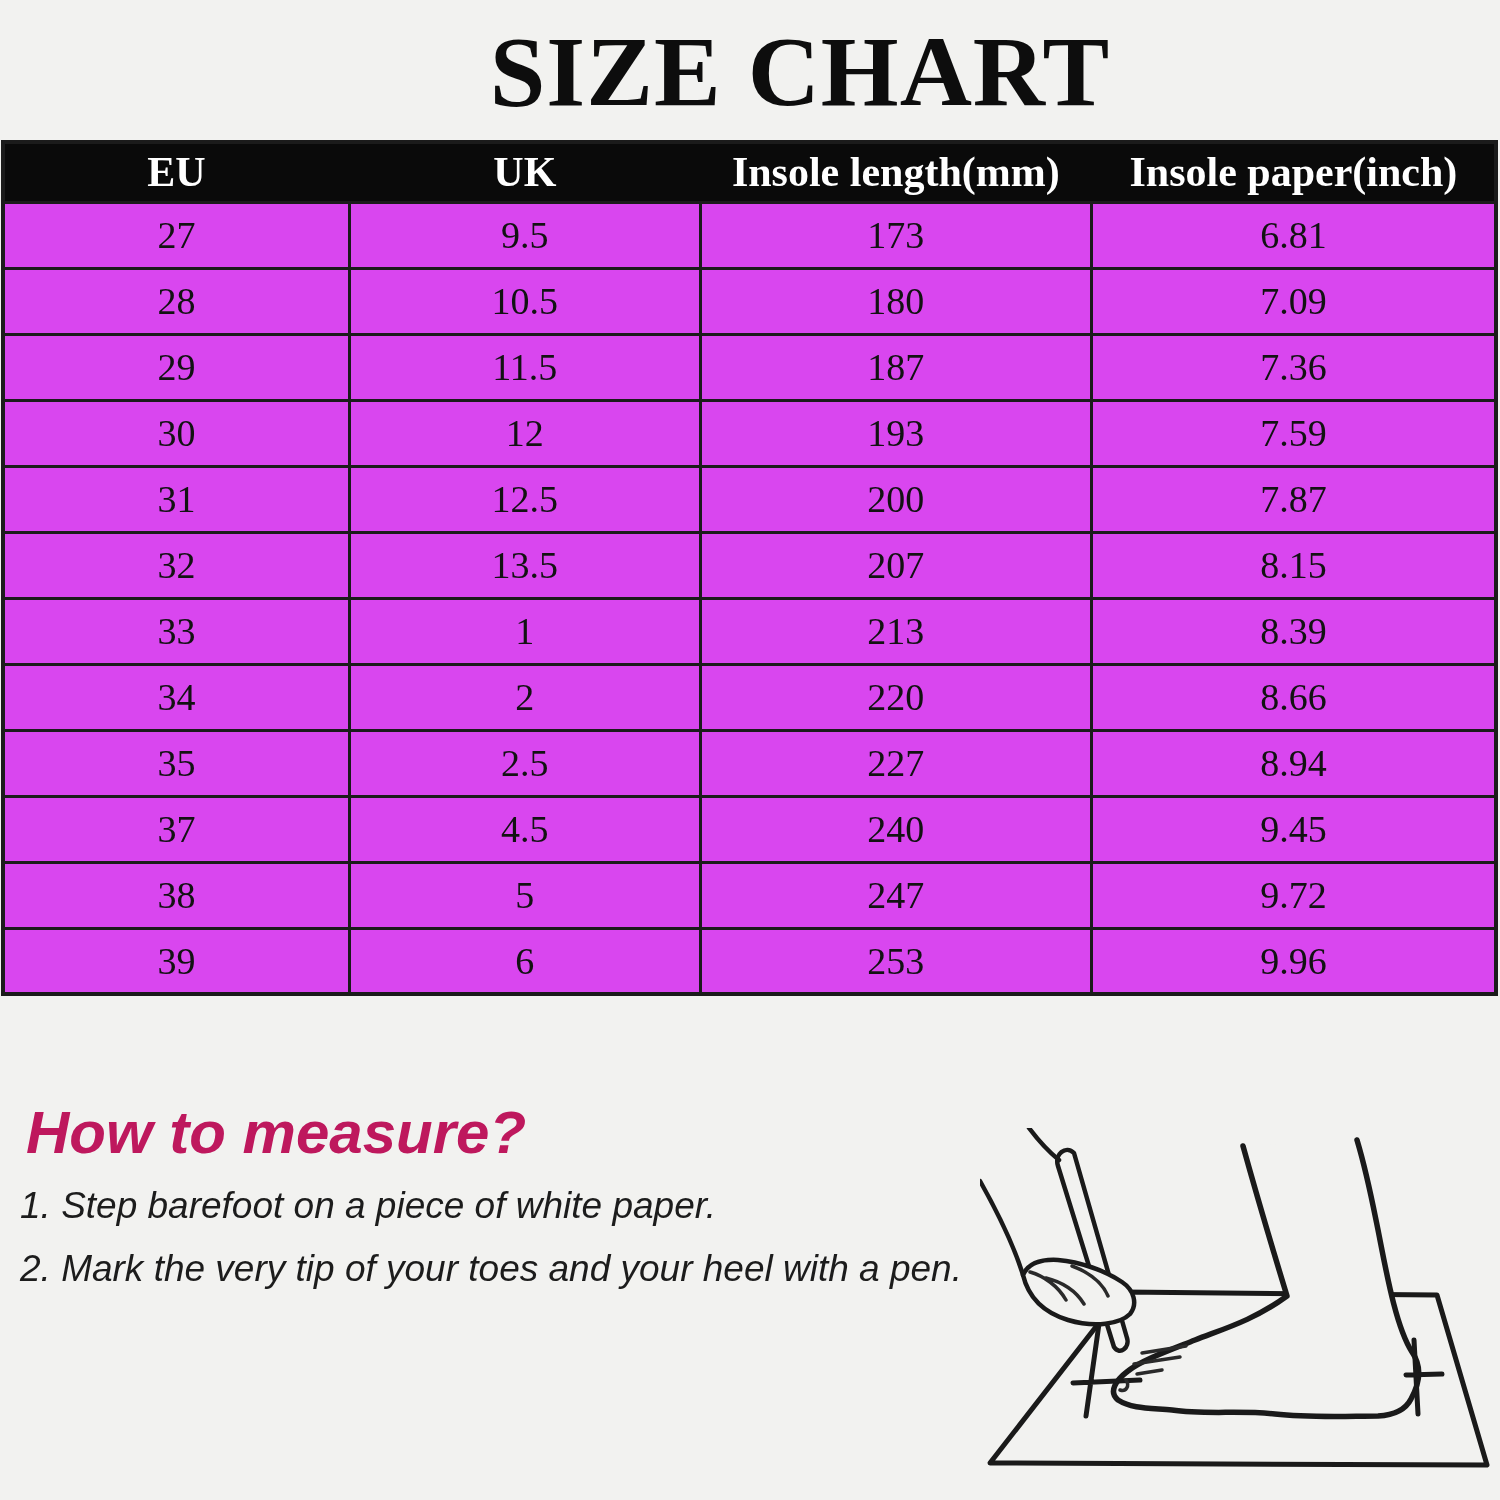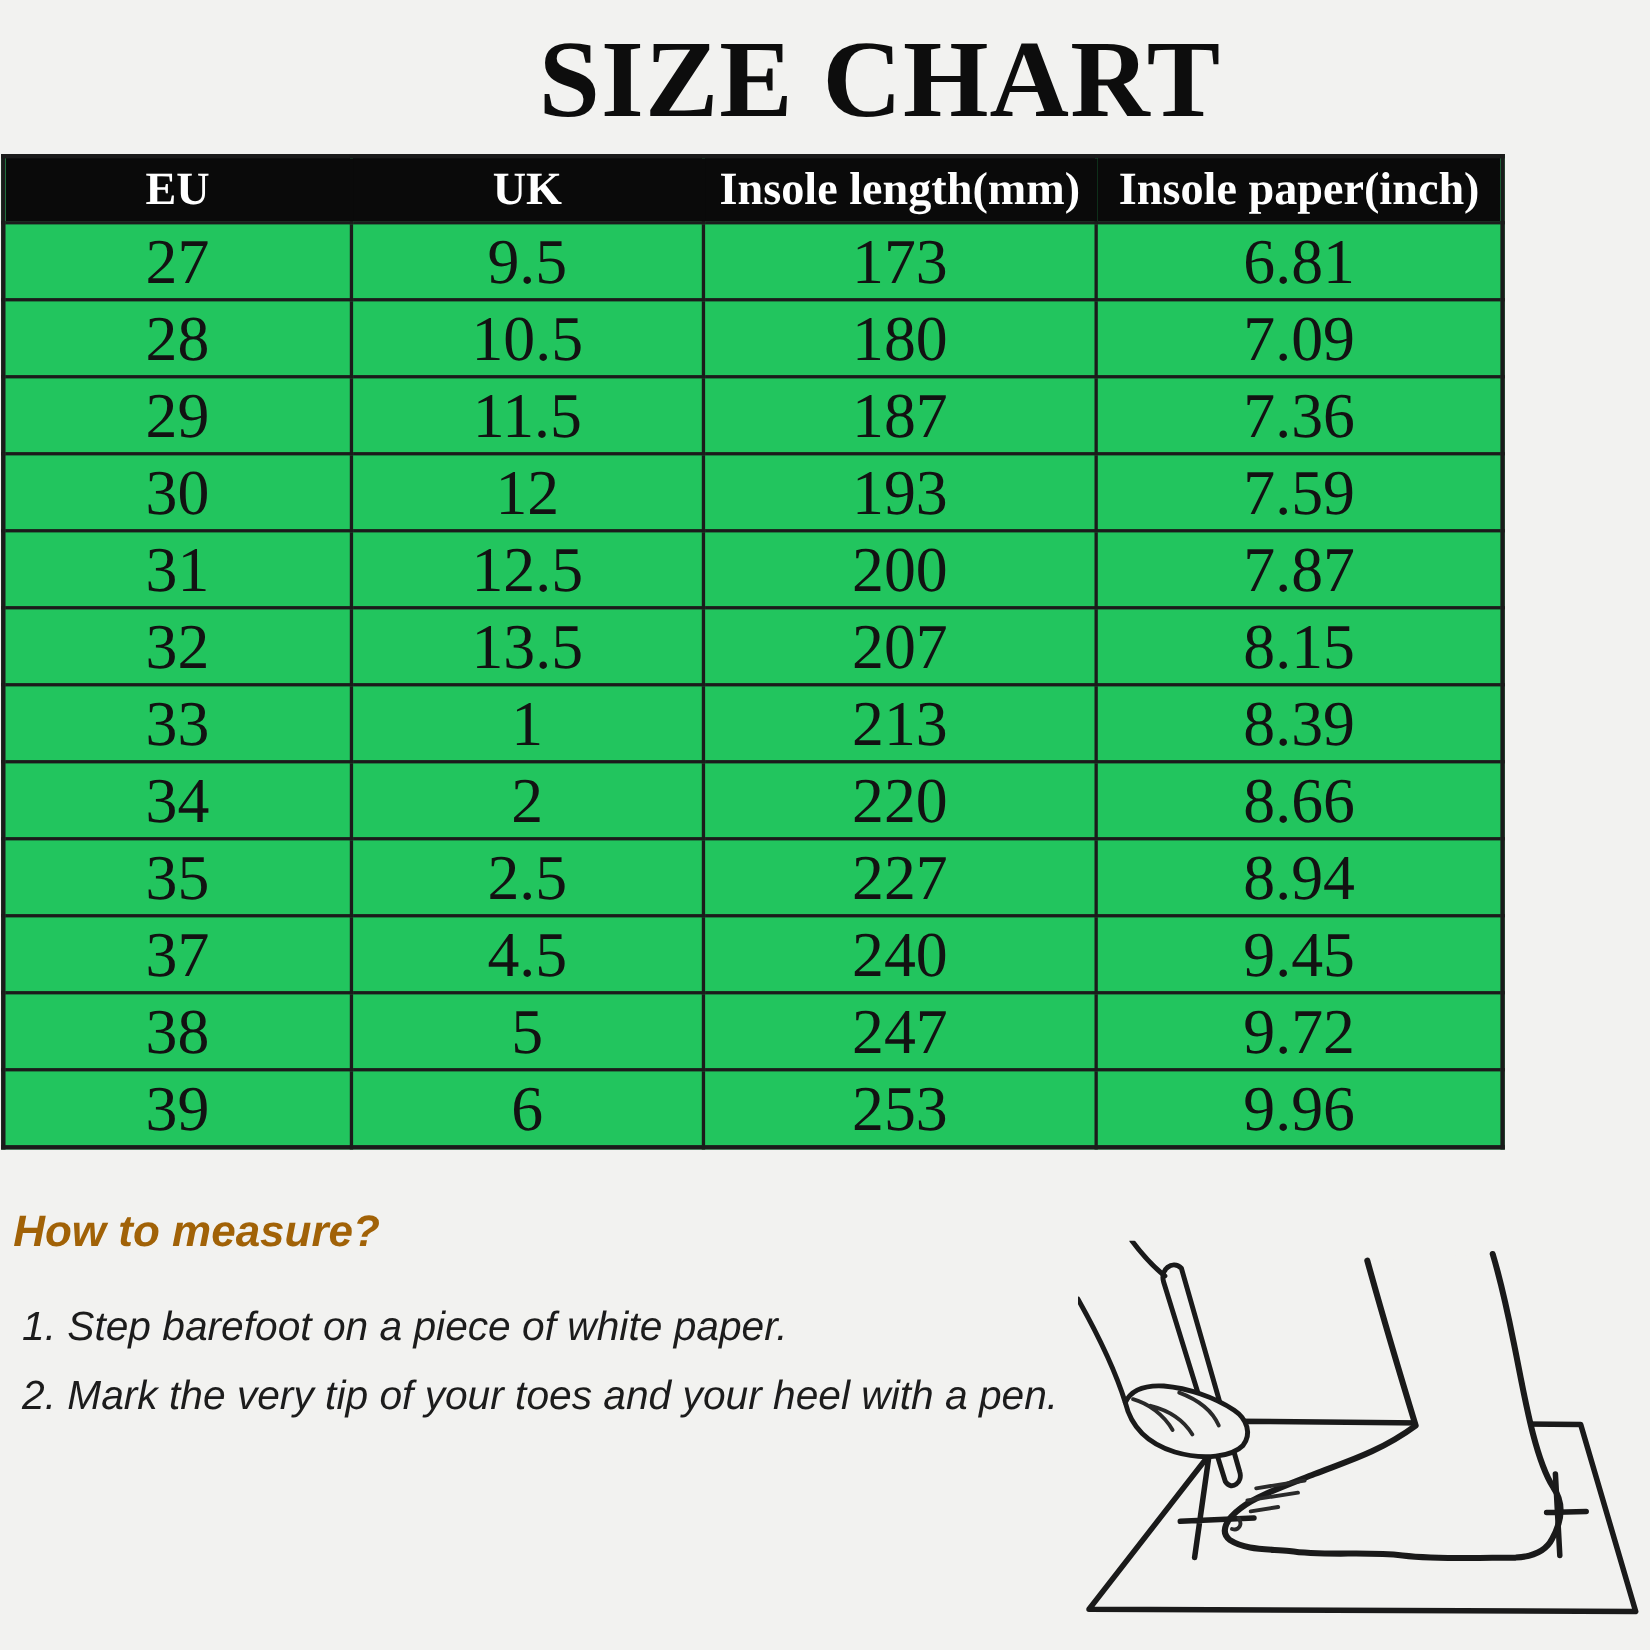--- a/index.html
+++ b/index.html
@@ -20,55 +20,55 @@
     font-family:"Liberation Serif", serif;
     font-weight:bold;
     font-size:100px;
     line-height:104px;
     letter-spacing:1px;
     color:#0d0d0d;
   }
   table.size-table {
     position:absolute;
     top:140px; left:1px;
-    width:1367px;
+    width:1497px;
     border-collapse:collapse;
     table-layout:fixed;
-    background:#22c55e;
+    background:#d946ef;
     border:4px solid #1b1b1b;
   }
   .size-table th, .size-table td {
     border:3px solid #1b1b1b;
     text-align:center;
     vertical-align:middle;
     padding:0;
     overflow:hidden;
   }
   .size-table thead tr { height:60px; }
   .size-table thead th {
     background:#0a0a0a;
     color:#ffffff;
     font-weight:bold;
     font-size:42px;
     border-color:#0a0a0a;
     border-bottom-color:#1b1b1b;
   }
   .size-table tbody tr { height:66px; }
   .size-table tbody td {
-    font-size:58px;
+    font-size:38px;
     color:#121212;
   }
   .measure-heading {
     position:absolute;
-    left:12px; top:1098px;
+    left:26px; top:1098px;
     font-family:"Liberation Sans", sans-serif;
     font-weight:bold;
     font-style:italic;
-    font-size:40px;
-    color:#a16207;
+    font-size:60px;
+    color:#be185d;
   }
   .measure-lines {
     position:absolute;
     left:20px; top:1174px;
     font-family:"Liberation Sans", sans-serif;
     font-size:37px;
     line-height:63px;
     color:#1c1c1c;
     white-space:nowrap;
     font-style:italic;

